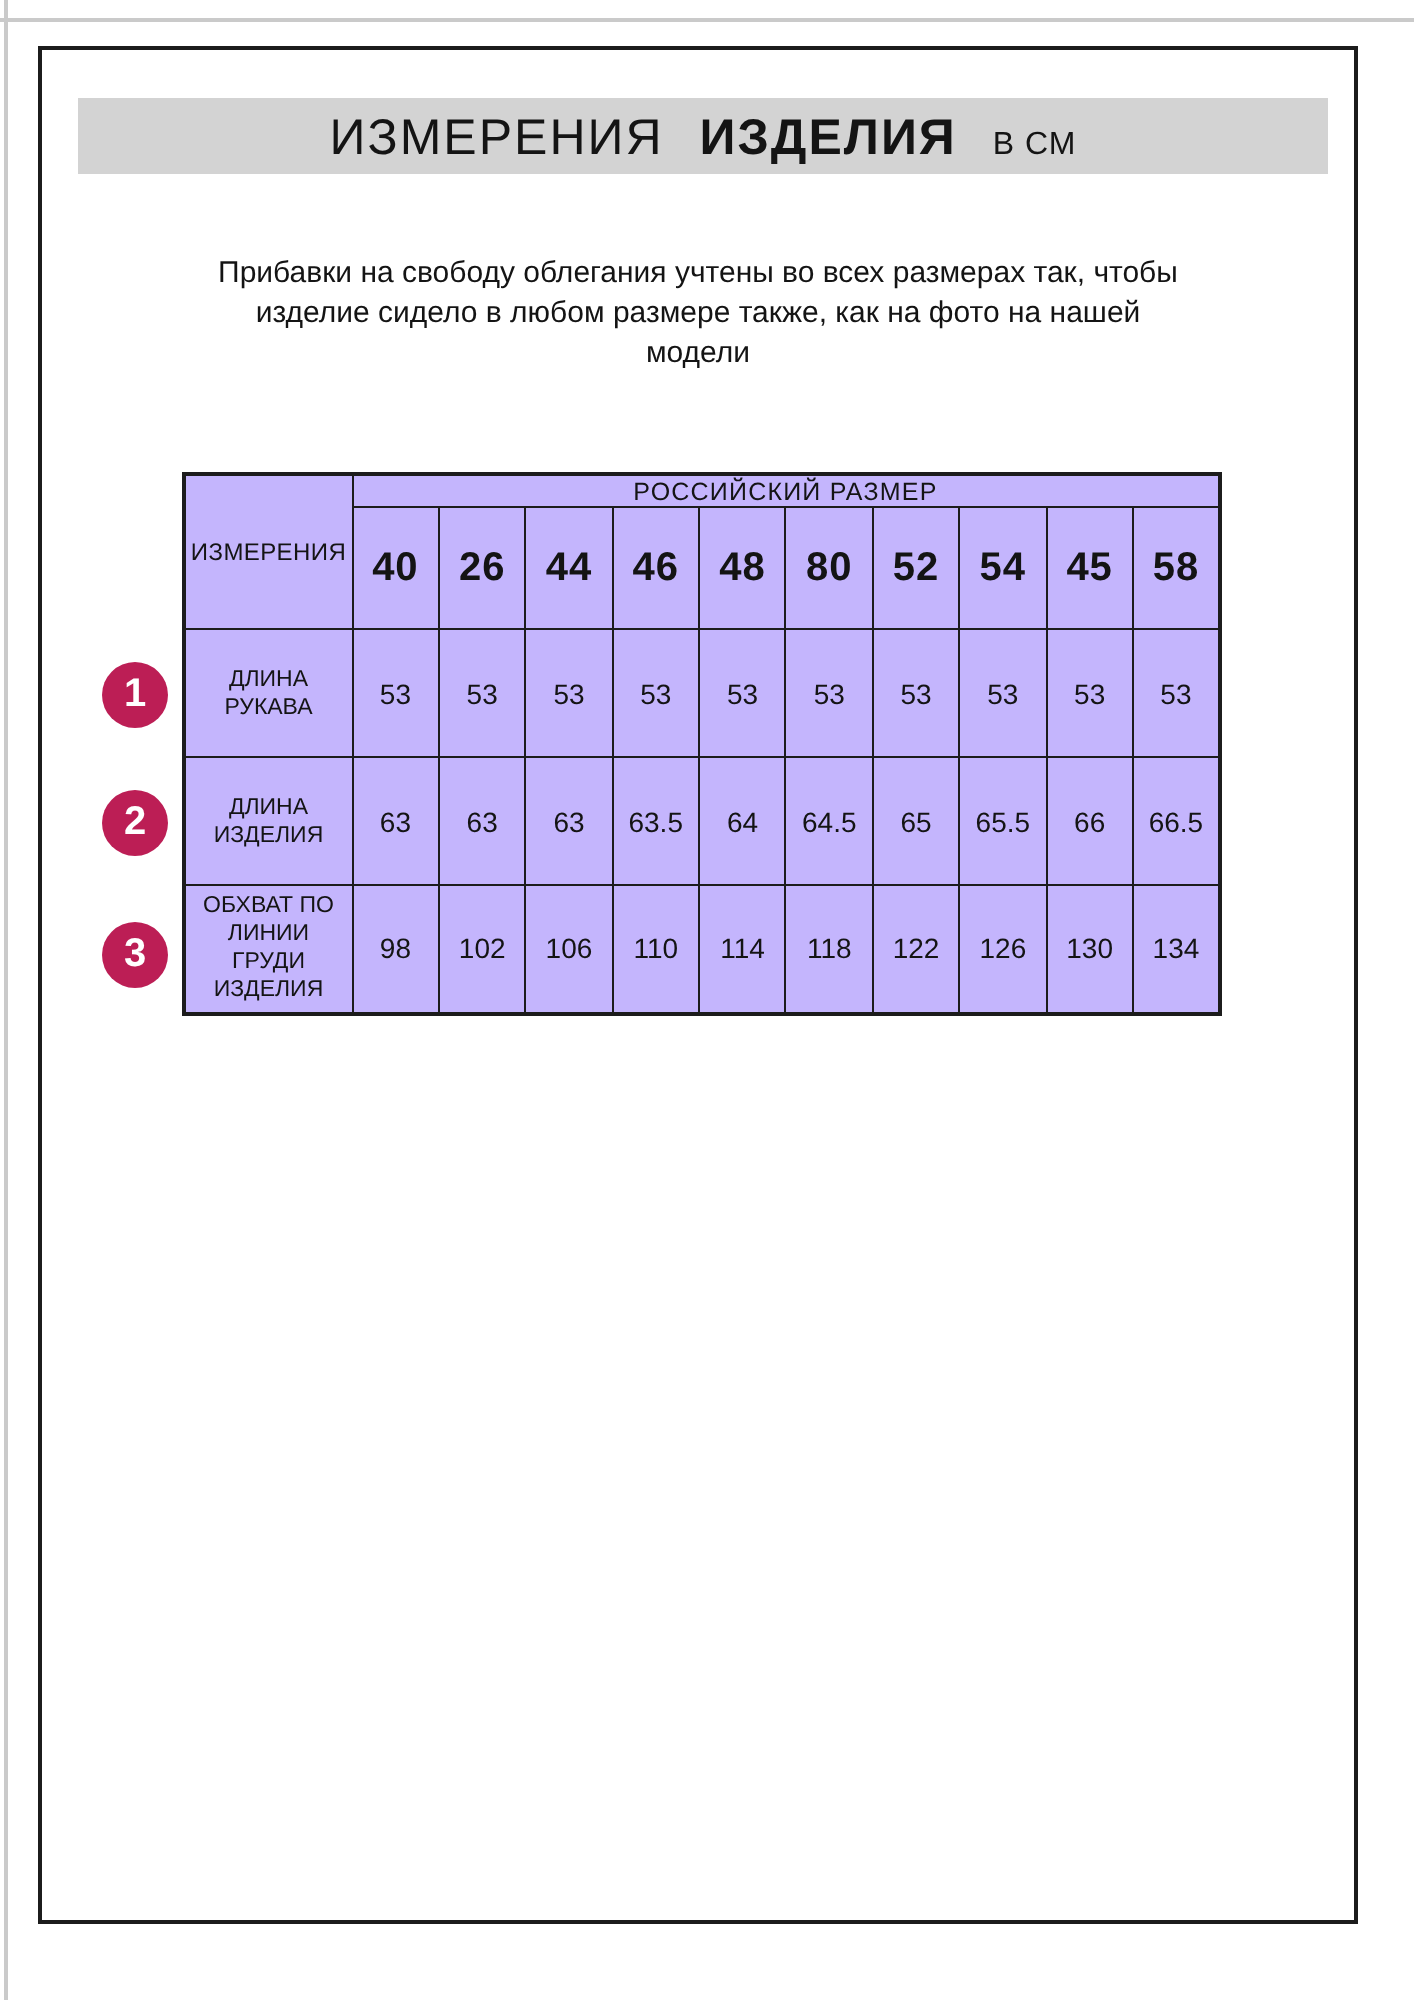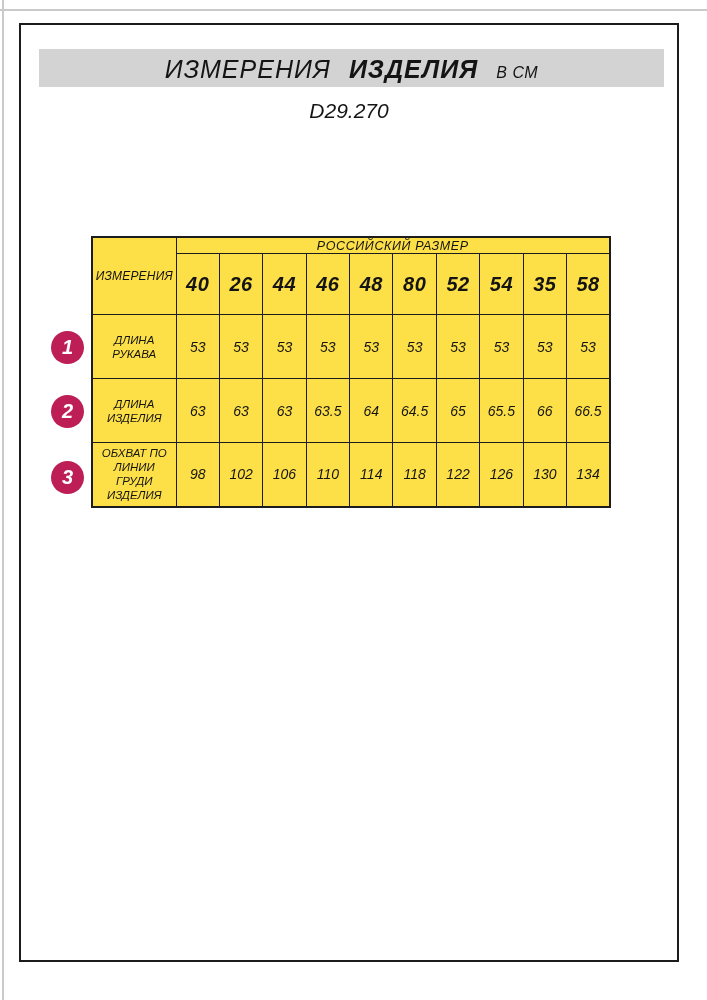--- a/index.html
+++ b/index.html
@@ -3,21 +3,21 @@
 <meta charset="utf-8">
 <style>
   html, body {
     margin: 0; padding: 0;
     width: 707px; height: 1000px;
     background: #ffffff;
     font-family: "Liberation Sans", "DejaVu Sans", sans-serif;
     color: #141414;
     overflow: hidden;
   }
-  .stage { position: relative; width: 696px; height: 1000px; font-style: italic; }
+  .stage { position: relative; width: 696px; height: 1000px; }
 
   
   .edge-top  { position: absolute; left: 0; top: 9px;  width: 707px; height: 1.5px; background: #cacaca; }
   .edge-left { position: absolute; left: 2px; top: 0;  width: 1.5px; height: 1000px; background: #cacaca; }
 
   
   .frame {
     position: absolute; left: 19px; top: 23px;
     width: 660px; height: 939px;
     border: 2px solid #1c1c1c;
@@ -49,21 +49,21 @@
   
   .table-wrap { position: absolute; left: 70px; top: 211px; }
   table.size-table {
     border-collapse: collapse; table-layout: fixed;
     width: 518px;
     border: 2px solid #1c1c1c;
   }
   .size-table th, .size-table td {
     border: 1.5px solid #1c1c1c;
     padding: 0; text-align: center; vertical-align: middle;
-    background: #fde047;
+    background: #c4b5fd;
   }
   th.corner { font-size: 12px; font-weight: 400; letter-spacing: 0.2px; }
   th.group  { height: 15px; font-size: 12.5px; font-weight: 400; letter-spacing: 0.6px; }
   th.size-th { height: 60px; font-size: 20px; font-weight: 900; letter-spacing: 0.5px; }
   tbody tr { height: 64px; }
   th.row-label { font-size: 11.5px; font-weight: 400; line-height: 14px; }
   td.val { font-size: 14px; font-weight: 400; }
 
   
   .marker {
@@ -91,22 +91,26 @@
   <div class="edge-left"></div>
 
   <div class="frame">
 
     <div class="title-bar" style="background: rgb(211, 211, 211);">
       <span class="title-part1">ИЗМЕРЕНИЯ</span>
       <span class="title-part2">ИЗДЕЛИЯ</span>
       <span class="title-part3">В СМ</span>
     </div>
 
-    <div class="article">D29.270</div>
-
+
+    <div class="subtitle">
+      <div>Прибавки на свободу облегания учтены во всех размерах так, чтобы</div>
+      <div>изделие сидело в любом размере также, как на фото на нашей</div>
+      <div>модели</div>
+    </div>
 
     <div class="table-wrap">
       <table class="size-table">
         <colgroup>
           <col style="width:84px">
           <col span="10" style="width:43.4px">
         </colgroup>
         <thead>
           <tr>
             <th class="corner" rowspan="2">ИЗМЕРЕНИЯ</th>
@@ -114,21 +118,21 @@
           </tr>
           <tr id="sizes-row">
               <th class="size-th">40</th>
               <th class="size-th">26</th>
               <th class="size-th">44</th>
               <th class="size-th">46</th>
               <th class="size-th">48</th>
               <th class="size-th">80</th>
               <th class="size-th">52</th>
               <th class="size-th">54</th>
-              <th class="size-th">35</th>
+              <th class="size-th">45</th>
               <th class="size-th">58</th>
             </tr>
         </thead>
         <tbody id="table-body">
             <tr>
               <th class="row-label">
                 <div>ДЛИНА</div>
                 <div>РУКАВА</div>
               </th>
               <td class="val">53</td>

